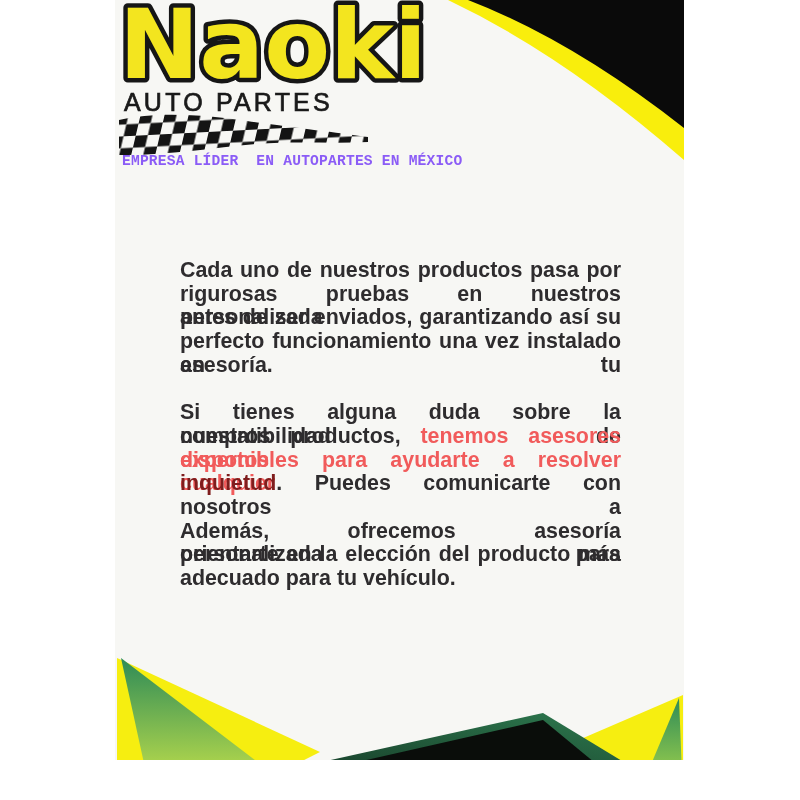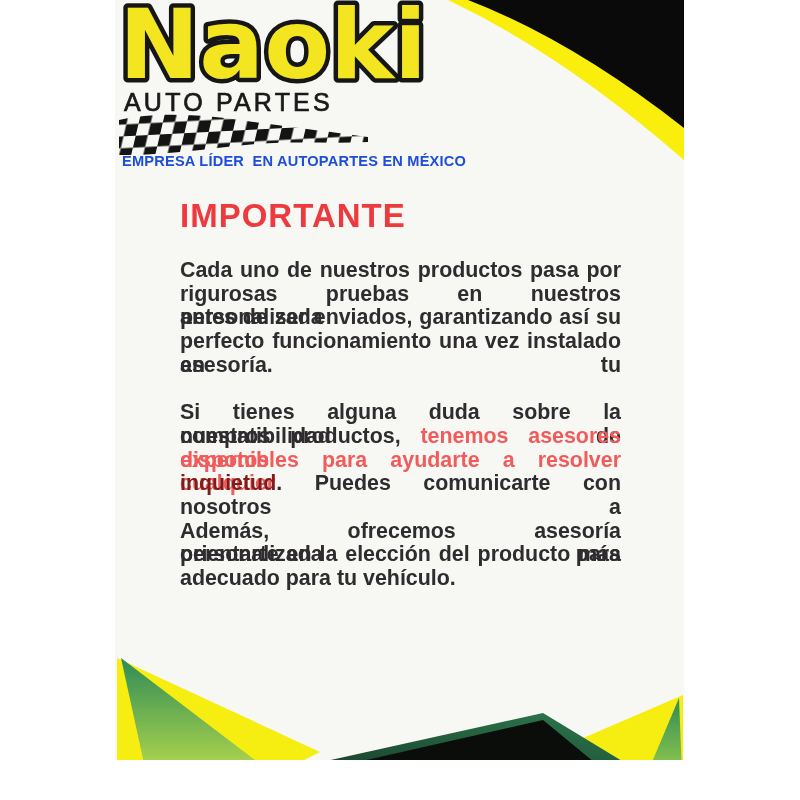--- a/index.html
+++ b/index.html
@@ -49,23 +49,22 @@
     <svg id="flag" viewBox="0 0 256 46">
       <defs>
         <pattern id="chk" width="24" height="24" patternUnits="userSpaceOnUse" patternTransform="skewX(-16) rotate(-3)">
           <rect width="12" height="12" fill="#141414"></rect>
           <rect x="12" y="12" width="12" height="12" fill="#141414"></rect>
         </pattern>
       </defs>
       <path fill="url(#chk)" d="M2,7 C40,-2 90,2 130,8 C180,15 216,19 251,24 L251,29 C216,31 180,28 140,31 C95,35 45,43 2,42 Z"></path>
     </svg>
 
-    <div id="tagline" style="color: #1d4ed8;">EMPRESA LÍDER  EN AUTOPARTES EN MÉXICO</div>
+    <div id="tagline" style="color: #8b5cf6; font-family: Liberation Mono, monospace;">EMPRESA LÍDER  EN AUTOPARTES EN MÉXICO</div>
 
-    <div id="heading" style="color: rgb(238, 58, 62);">IMPORTANTE</div>
 
     <div id="textblock" style="color: rgb(46, 44, 46);">
         <div class="line just"><span>Cada uno de nuestros productos pasa por</span></div>
         <div class="line just"><span>rigurosas pruebas en nuestros personalizada</span></div>
         <div class="line just"><span>antes de ser enviados, garantizando así su</span></div>
         <div class="line just"><span>perfecto funcionamiento una vez instalado en tu</span></div>
         <div class="line"><span>asesoría.</span></div>
         <div class="gapline"></div>
         <div class="line just"><span>Si tienes alguna duda sobre la compatibilidad de</span></div>
         <div class="line just"><span>nuestros productos,</span><span> </span><span style="color: rgb(241, 91, 91);">tenemos asesores expertos</span></div>

